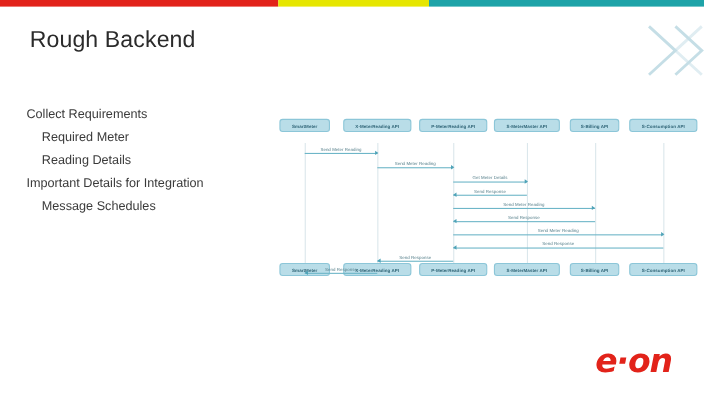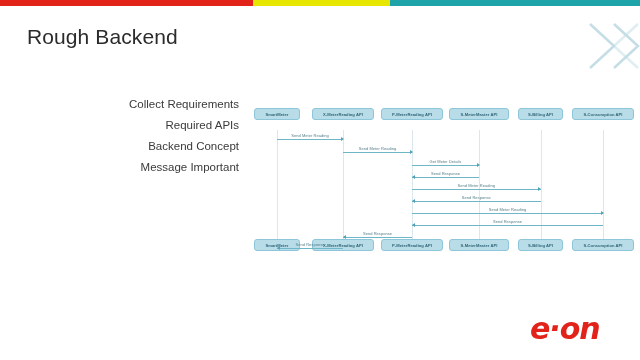--- a/index.html
+++ b/index.html
@@ -48,21 +48,20 @@
     color: #2b2b2b;
     white-space: nowrap;
   }
 
   
   #outline {
     position: absolute;
     left: 24px;
     top: 94px;
     width: 215px;
-    text-align: right;
   }
   #outline .outline-item {
     font-size: 11.5px;
     line-height: 21px;
     color: #3a3a3a;
     white-space: nowrap;
   }
   #outline .lvl-1 { padding-left: 0px; }
   #outline .lvl-2 { padding-left: 14px; }
 
@@ -148,21 +147,21 @@
     height: 34px;
   }
   #eon-logo .logo-text {
     font-family: "DejaVu Sans", sans-serif;
     font-size: 30px;
     font-weight: bold;
     font-style: italic;
     color: #e2231a;
     letter-spacing: -1px;
     line-height: 34px;
-    text-align: left;
+    text-align: center;
   }
 </style>
 </head>
 <body>
 
 <div id="top-bar">
   <div class="seg-red"></div>
   <div class="seg-yellow"></div>
   <div class="seg-teal"></div>
 </div>
@@ -170,23 +169,24 @@
 <svg id="deco-mark" viewBox="0 0 64 64" fill="none" stroke="#bcd9e2" stroke-width="2.6" stroke-linejoin="miter">
   <path d="M10 10 L34 32 L10 54"></path>
   <path d="M34 10 L58 32 L34 54"></path>
   <path d="M58 10 L34 32 L58 54" opacity="0.55"></path>
 </svg>
 
 <div id="page-title">Rough Backend</div>
 
 <div id="outline">
     <div class="outline-item lvl-1">Collect Requirements</div>
-    <div class="outline-item lvl-2">Required APIs</div>
-    <div class="outline-item lvl-2">Backend Concept</div>
-    <div class="outline-item lvl-2">Message Important</div>
+    <div class="outline-item lvl-2">Required Meter</div>
+    <div class="outline-item lvl-2">Reading Details</div>
+    <div class="outline-item lvl-1">Important Details for Integration</div>
+    <div class="outline-item lvl-2">Message Schedules</div>
   </div>
 
 <div id="sequence-diagram">
     <div class="lifeline-line" style="left: 29px;"></div>
     <div class="actor-box actor-top" style="left: 6px; width: 46px;">
       <span class="actor-label">SmartMeter</span>
     </div>
     <div class="actor-box actor-bottom" style="left: 6px; width: 46px;">
       <span class="actor-label">SmartMeter</span>
     </div>

